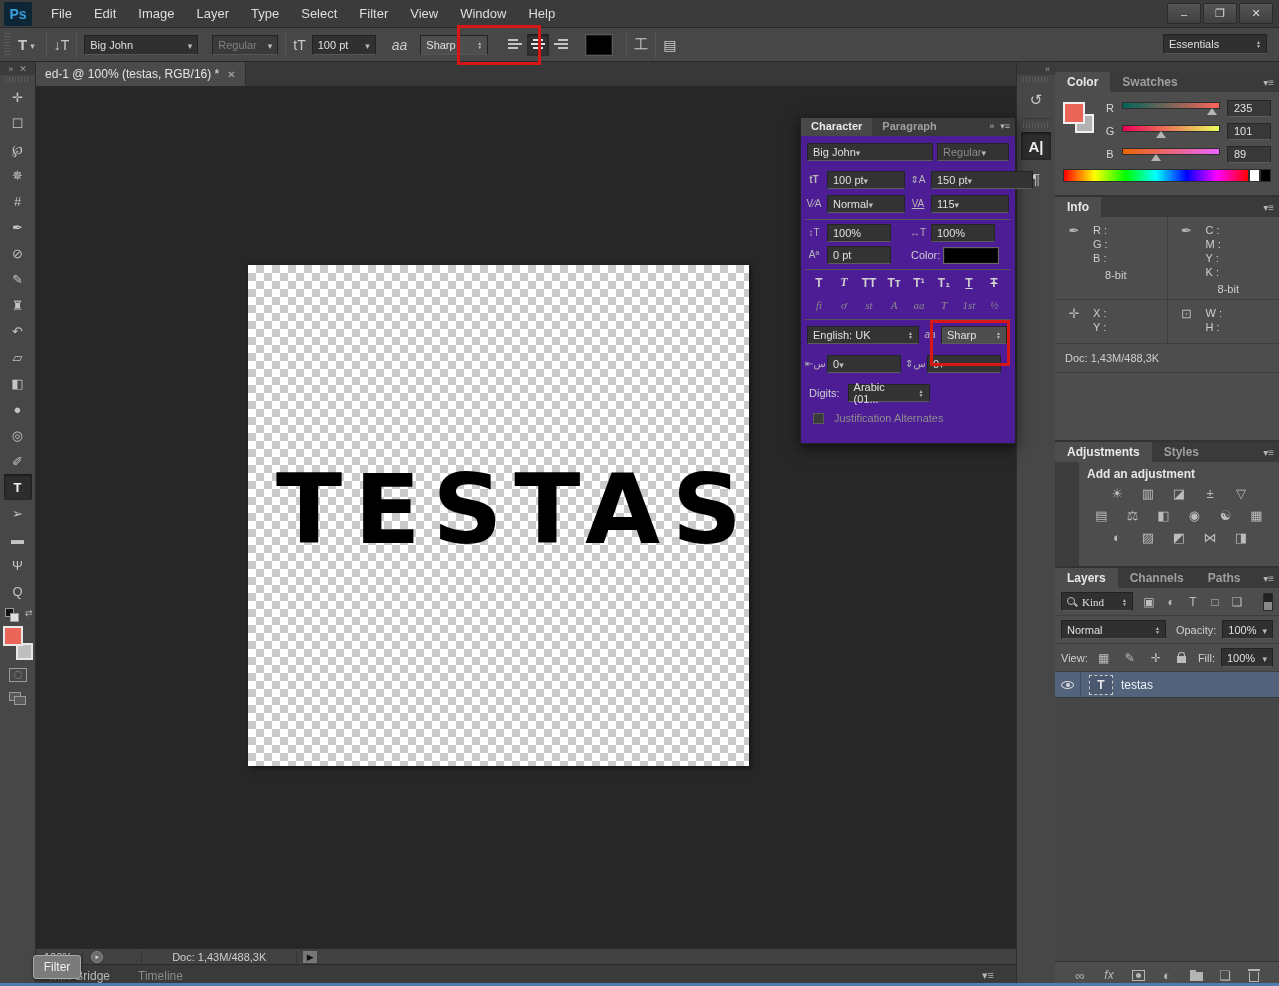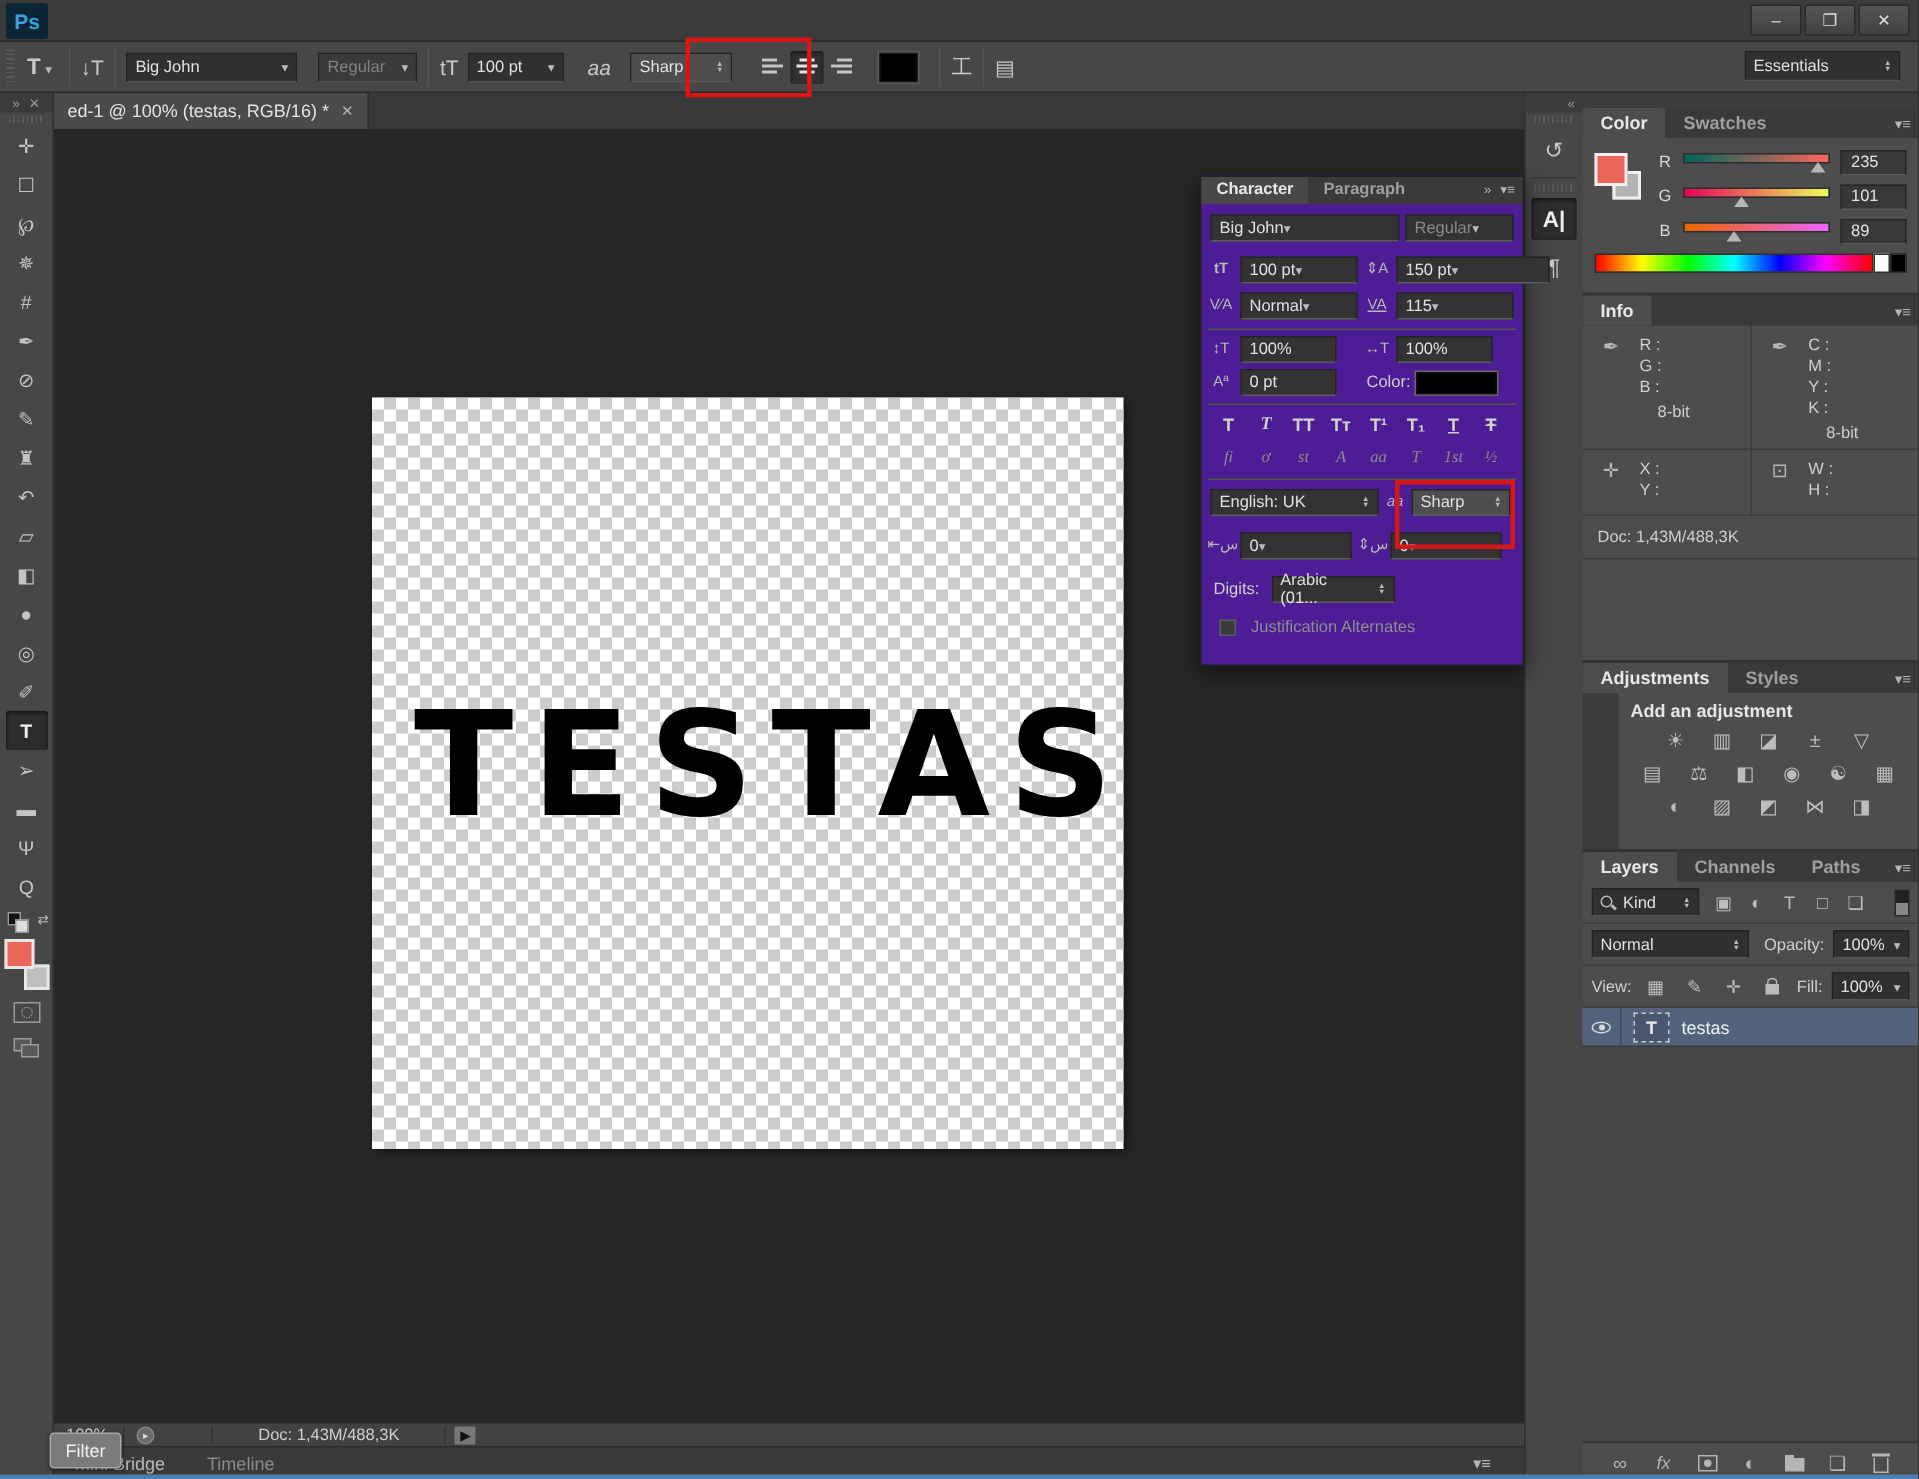--- a/index.html
+++ b/index.html
@@ -211,20 +211,32 @@
   .redbox2 { left:930px; top:320px; width:80px; height:46px; }
   svg.alignsvg { display:block; }
 </style>
 </head>
 <body>
 
 <div class="app">
 
   <div class="menubar">
     <div class="ps-logo">Ps</div>
+    <div style="display:flex;">
+      <div class="menu-item">File</div>
+        <div class="menu-item">Edit</div>
+        <div class="menu-item">Image</div>
+        <div class="menu-item">Layer</div>
+        <div class="menu-item">Type</div>
+        <div class="menu-item">Select</div>
+        <div class="menu-item">Filter</div>
+        <div class="menu-item">View</div>
+        <div class="menu-item">Window</div>
+        <div class="menu-item">Help</div>
+    </div>
     <div class="win-btns">
       <div class="win-btn">–</div>
       <div class="win-btn">❐</div>
       <div class="win-btn">✕</div>
     </div>
   </div>
 
   <div class="optionsbar">
     <div class="grip-v"></div>
     <div class="tool-preset">
@@ -508,21 +520,21 @@
       <div class="ptabs">
         <div class="ptab active">Layers</div>
         <div class="ptab">Channels</div>
         <div class="ptab">Paths</div>
         <span class="pmenu">▾≡</span>
       </div>
       <div class="pbody layers-body">
         <div class="lp-row">
           <div class="dd kind-dd">
             <span class="mag"></span>
-            <span style="margin-left:5px;">Kind</span>
+            <span style="margin-left:5px;font-family:Liberation Serif, serif;">Kind</span>
             <span class="spin"></span>
           </div>
           <div style="display:flex;gap:2px;">
             <div class="lp-icon">▣</div>
               <div class="lp-icon">◐</div>
               <div class="lp-icon">T</div>
               <div class="lp-icon">□</div>
               <div class="lp-icon">❏</div>
           </div>
           <div class="toggle"></div>

